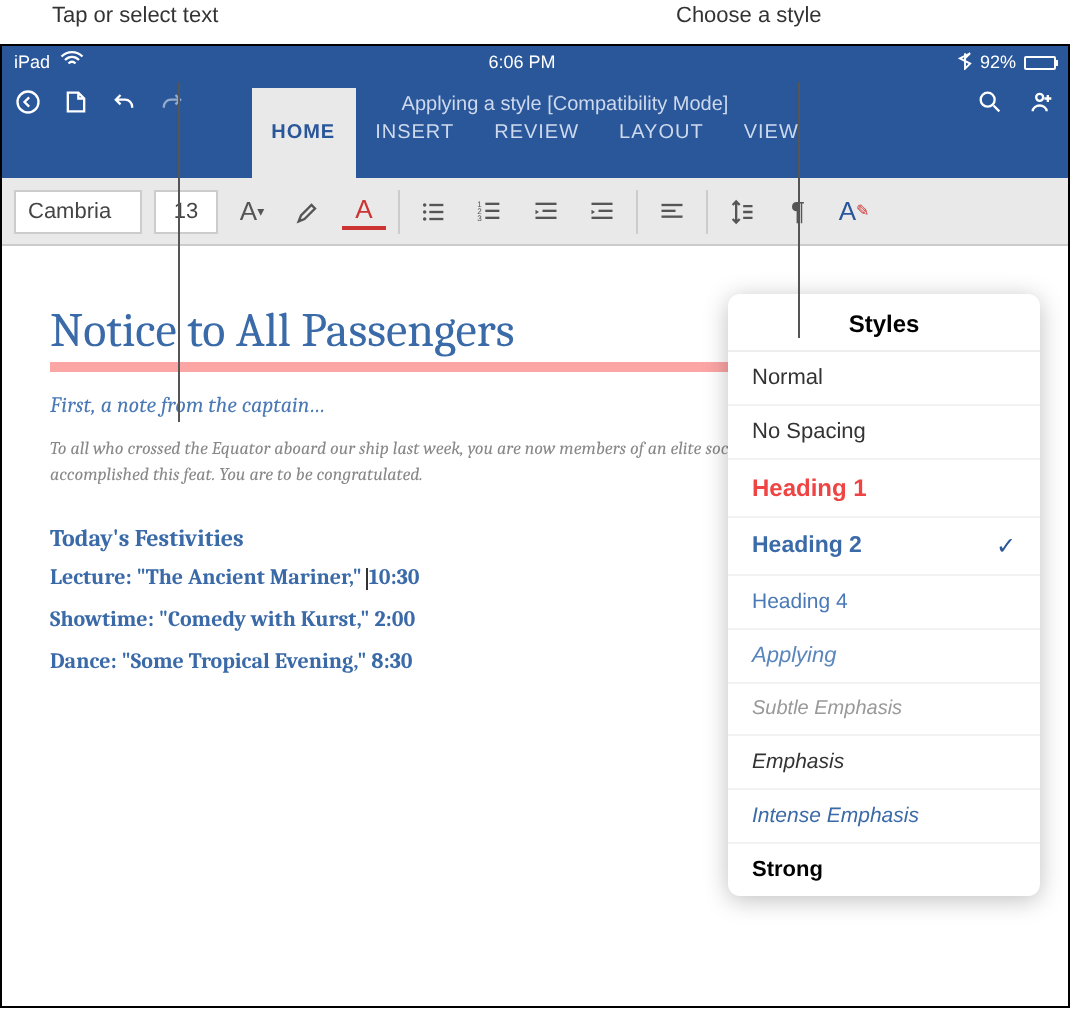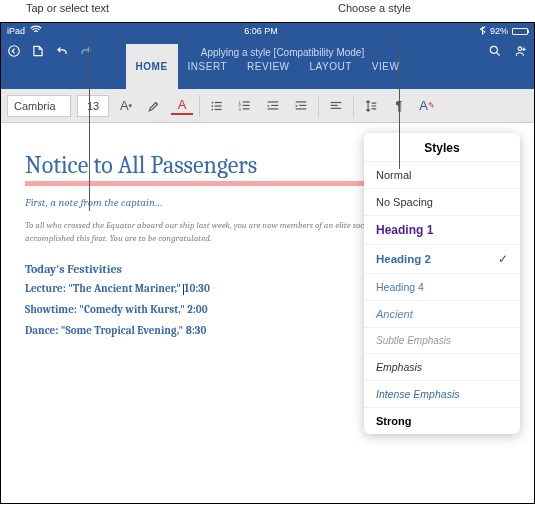--- a/index.html
+++ b/index.html
@@ -27,27 +27,27 @@
   .rb-size { background: #fff; border: 1px solid #ccc; height: 22px; width: 32px; text-align: center; font-size: 11px; color: #444; display: flex; align-items: center; justify-content: center; }
   .rb-btn { width: 22px; height: 22px; display: flex; align-items: center; justify-content: center; color: #555; font-size: 13px; }
   .rb-sep { width: 1px; height: 22px; background: #ccc; }
   .doc { background: #fff; padding: 28px 24px 40px 24px; min-height: 380px; position: relative; }
   .doc-title { font-family: "Cambria", Georgia, serif; color: #3a6aa8; font-size: 24px; border-bottom: 5px solid #fca5a5; padding-bottom: 2px; margin-bottom: 10px; }
   .doc-subtitle { font-family: "Cambria", Georgia, serif; font-style: italic; color: #4a79b5; font-size: 11px; margin-bottom: 10px; }
   .doc-body { font-family: "Cambria", Georgia, serif; font-style: italic; color: #888; font-size: 9px; line-height: 1.4; margin-bottom: 18px; }
   .doc-h2 { font-family: "Cambria", Georgia, serif; font-weight: bold; color: #3a6aa8; font-size: 12px; margin-bottom: 6px; }
   .doc-line { font-family: "Cambria", Georgia, serif; font-weight: bold; color: #3a6aa8; font-size: 11px; margin-bottom: 8px; }
   .cursor { display: inline-block; width: 1px; height: 11px; background: #333; vertical-align: middle; }
-  .popover { position: absolute; right: 14px; top: 10px; width: 156px; background: #fff; border-radius: 6px; box-shadow: 0 2px 12px rgba(0,0,0,0.25); z-index: 40; }
+  .popover { position: absolute; right: 14px; top: 24px; width: 156px; background: #fff; border-radius: 6px; box-shadow: 0 2px 12px rgba(0,0,0,0.25); z-index: 40; }
   .popover::before { content: ""; position: absolute; top: -7px; right: 12px; border: 7px solid transparent; border-bottom-color: #fff; }
   .pop-title { text-align: center; font-size: 12px; font-weight: 600; padding: 8px 0 6px; border-bottom: 1px solid #eee; }
   .pop-item { padding: 7px 12px; font-size: 11px; border-bottom: 1px solid #f2f2f2; display: flex; justify-content: space-between; align-items: center; cursor: pointer; }
   .pop-item:last-child { border-bottom: none; }
   .s-normal { color: #333; }
-  .s-h1 { color: #4c1d95; font-weight: bold; font-size: 12px; }
+  .s-h1 { color: #ef4444; font-weight: bold; font-size: 12px; }
   .s-h2 { color: #3a6aa8; font-weight: bold; font-size: 11.5px; }
   .s-h4 { color: #4a79b5; font-size: 10.5px; }
   .s-title { color: #222; font-family: Georgia, serif; font-size: 17px; }
   .s-subtitle { color: #5a86bc; font-style: italic; font-size: 11px; }
   .s-subtle { color: #999; font-style: italic; font-size: 10px; }
   .s-emph { color: #333; font-style: italic; font-size: 10.5px; }
   .s-intense { color: #3a6aa8; font-style: italic; font-size: 10.5px; }
   .s-strong { color: #000; font-weight: bold; font-size: 11px; }
   .check { color: #2a569a; font-size: 12px; }
   .battery { display: inline-block; width: 16px; height: 7px; border: 1px solid #fff; border-radius: 1px; position: relative; }
@@ -211,21 +211,21 @@
             <span class="s-h1">Heading 1</span>
           </div>
           <div class="pop-item">
             <span class="s-h2">Heading 2</span>
             <span class="check">✓</span>
           </div>
           <div class="pop-item">
             <span class="s-h4">Heading 4</span>
           </div>
           <div class="pop-item">
-            <span class="s-subtitle">Ancient</span>
+            <span class="s-subtitle">Applying</span>
           </div>
           <div class="pop-item">
             <span class="s-subtle">Subtle Emphasis</span>
           </div>
           <div class="pop-item">
             <span class="s-emph">Emphasis</span>
           </div>
           <div class="pop-item">
             <span class="s-intense">Intense Emphasis</span>
           </div>

